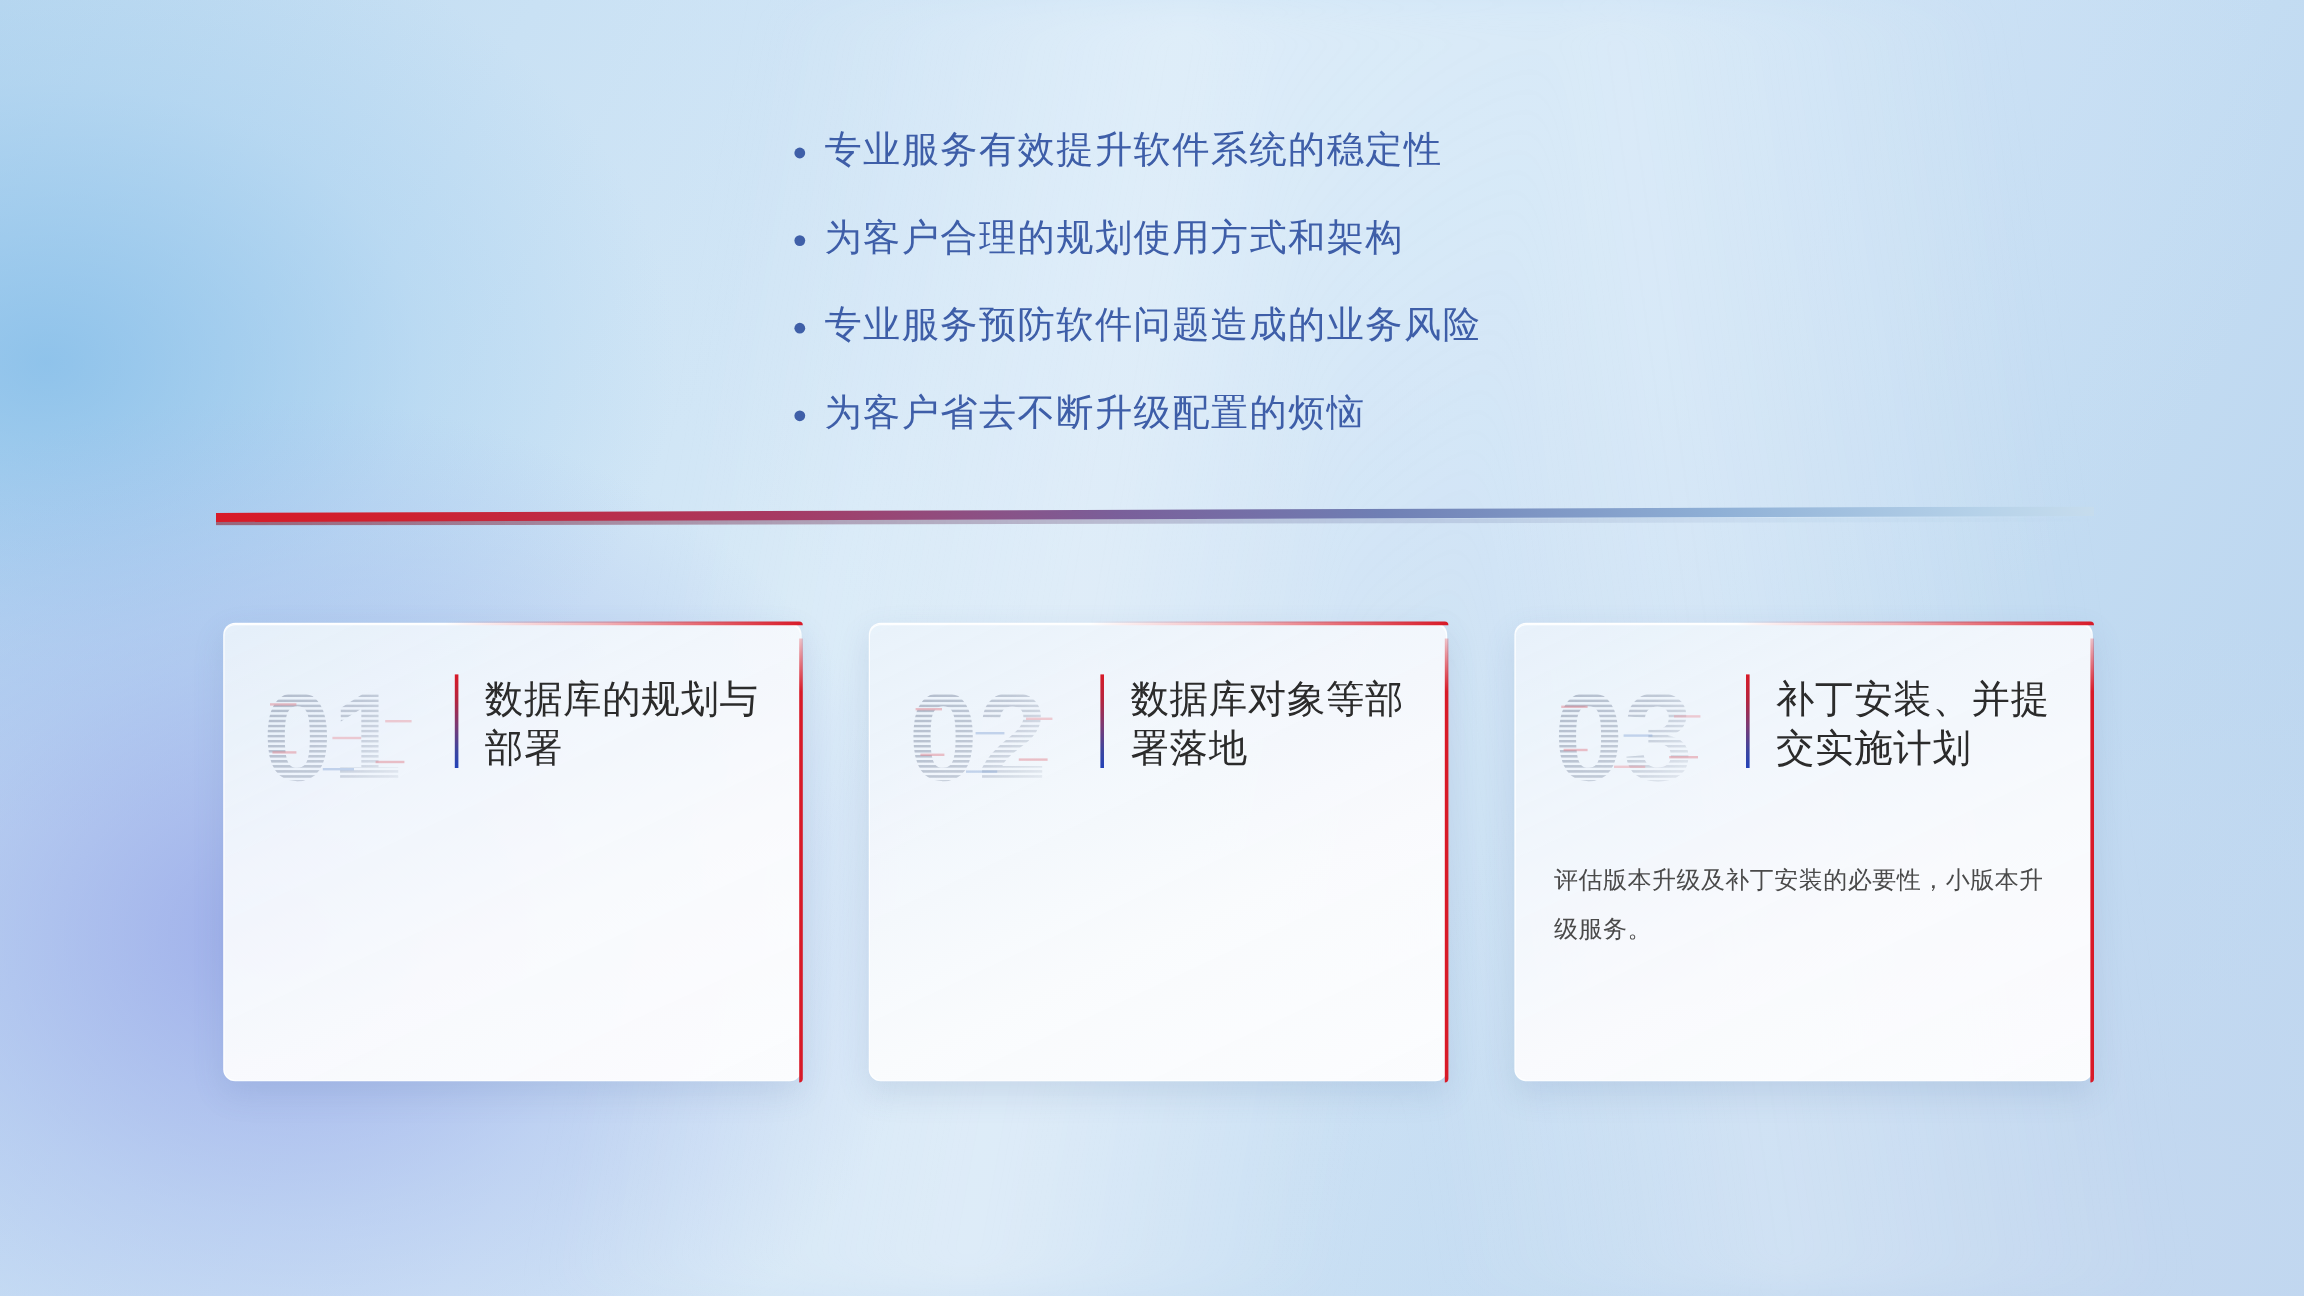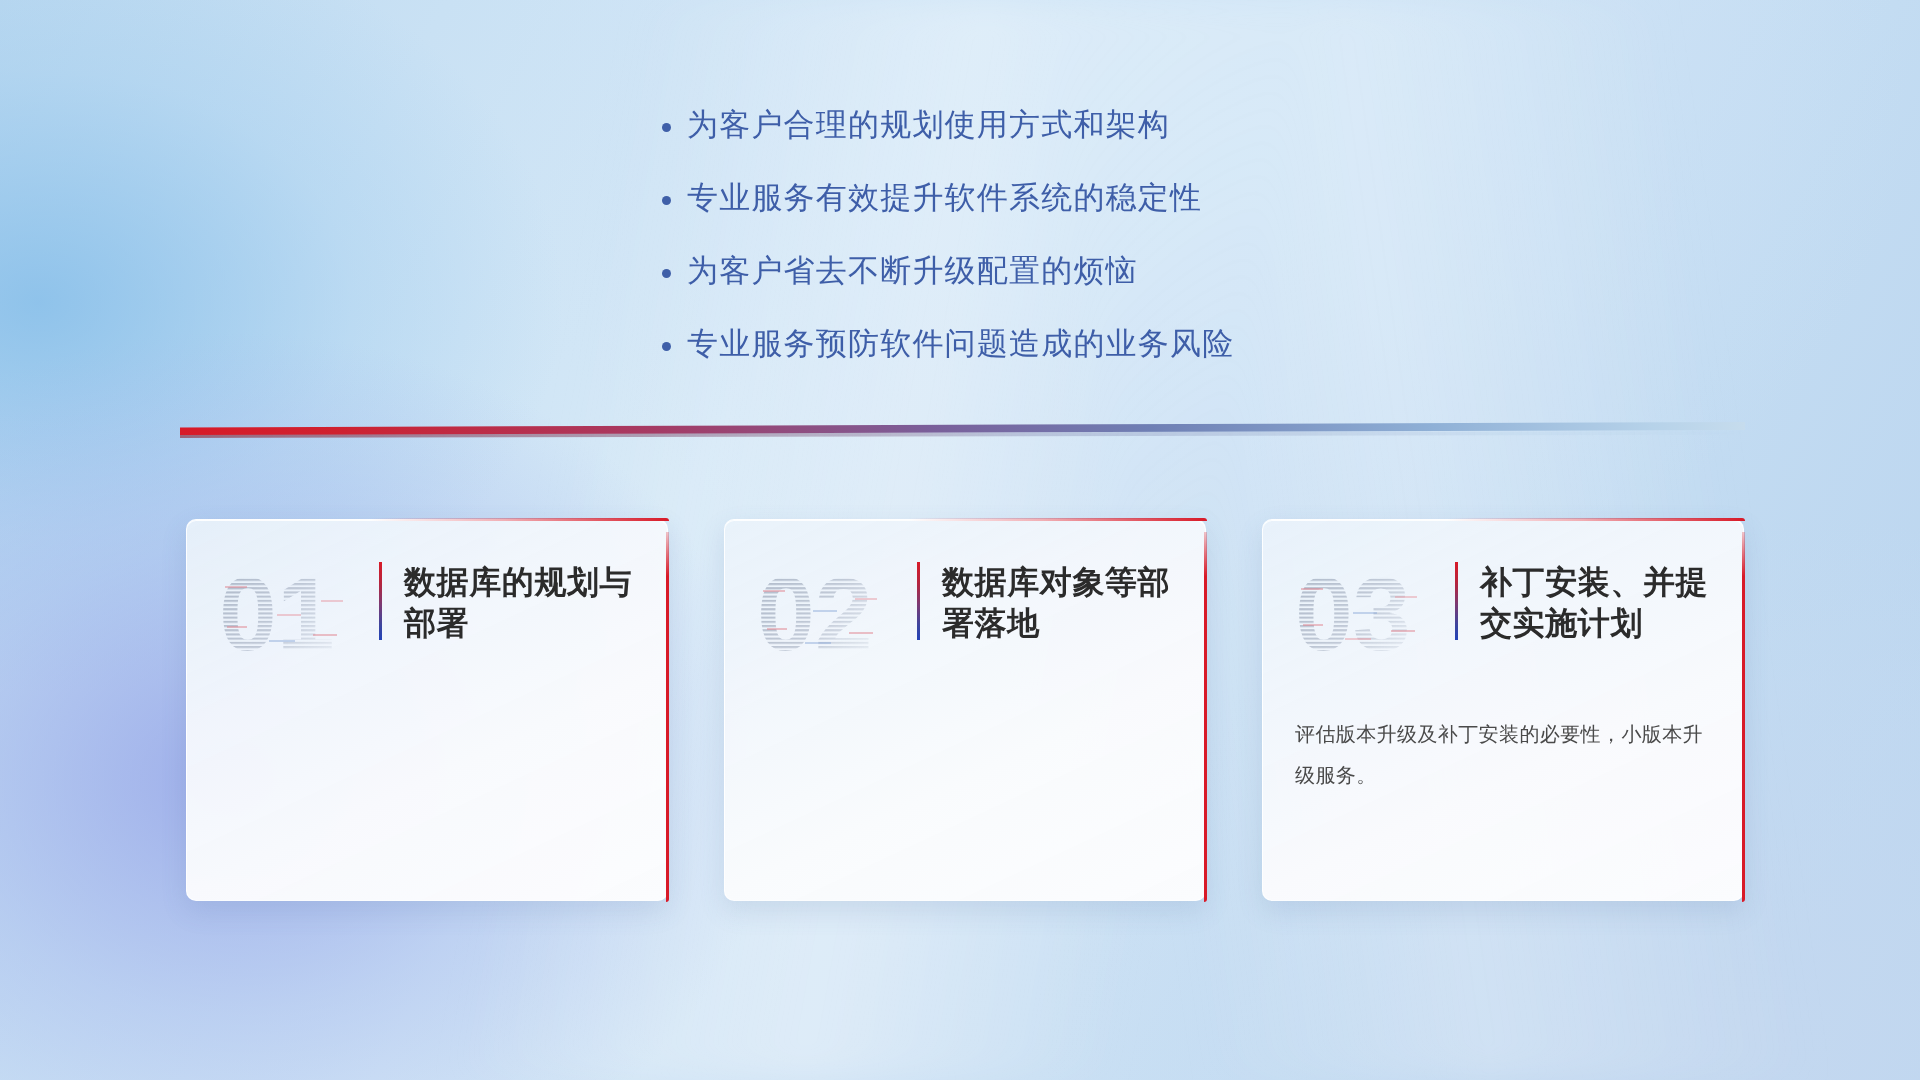--- a/index.html
+++ b/index.html
@@ -91,49 +91,49 @@
     position:relative; width:148px; height:104px; flex:0 0 auto;
     margin-left:8px;
   }
   .card-num svg{ display:block; width:148px; height:104px; }
   .card-rule{
     flex:0 0 auto; width:3px; height:78px; margin:0 22px 0 14px;
     background:linear-gradient(180deg,#d81a28 0%, #b4253f 28%, #7a3a74 55%, #3b45a0 82%, #2342b8 100%);
   }
   .card-title{
     font-size:32px; line-height:1.28; color:#2b2b2b;
-    font-weight:700; letter-spacing:0.6px; flex:1 1 auto;
+    font-weight:400; letter-spacing:0.6px; flex:1 1 auto;
   }
   .card-body{
     padding:44px 34px 0 32px;
     font-size:20px; line-height:2.05; color:#4a4a4a;
     letter-spacing:0.4px;
   }
 </style>
 </head>
 <body>
 
 <div id="stage">
 
   <div class="bullets">
     <div class="bullet">
       <span class="bullet-dot"></span>
+      <span class="bullet-text">专业服务有效提升软件系统的稳定性</span>
+    </div>
+    <div class="bullet">
+      <span class="bullet-dot"></span>
       <span class="bullet-text">为客户合理的规划使用方式和架构</span>
     </div>
     <div class="bullet">
       <span class="bullet-dot"></span>
-      <span class="bullet-text">专业服务有效提升软件系统的稳定性</span>
+      <span class="bullet-text">专业服务预防软件问题造成的业务风险</span>
     </div>
     <div class="bullet">
       <span class="bullet-dot"></span>
       <span class="bullet-text">为客户省去不断升级配置的烦恼</span>
-    </div>
-    <div class="bullet">
-      <span class="bullet-dot"></span>
-      <span class="bullet-text">专业服务预防软件问题造成的业务风险</span>
     </div>
   </div>
 
   <div class="divider-wrap">
     <div class="divider-shadow"></div>
     <div class="divider"></div>
   </div>
 
   <div class="cards">
 

